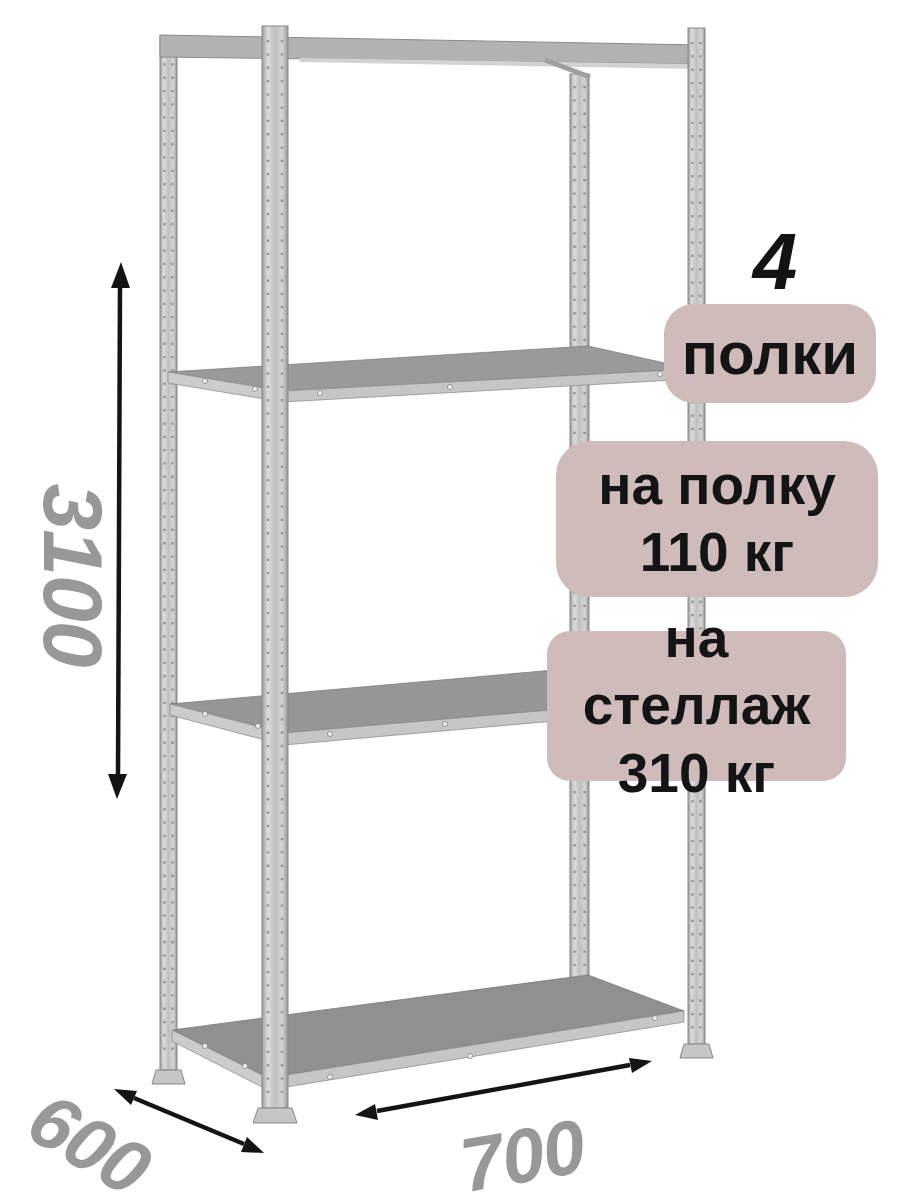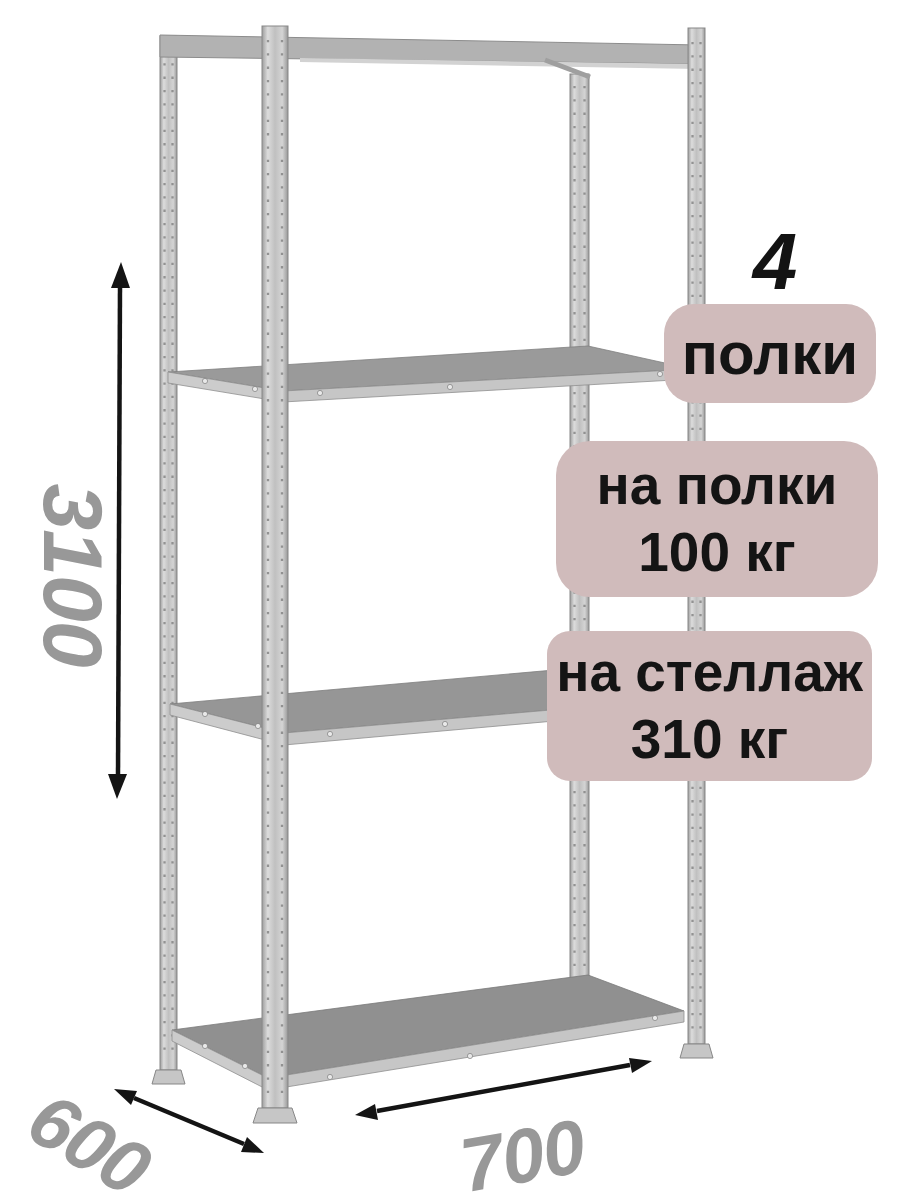--- a/index.html
+++ b/index.html
@@ -9,21 +9,21 @@
   }
   .rack-svg{position:absolute;left:0;top:0;}
   
   .badge{
     position:absolute;background:#d0bbbb;color:#141414;
     display:flex;flex-direction:column;align-items:center;justify-content:center;
     text-align:center;font-weight:bold;
   }
   .badge-count{left:664px;top:304px;width:212px;height:99px;border-radius:30px;font-size:60px;}
   .badge-shelf{left:556px;top:441px;width:322px;height:156px;border-radius:34px;font-size:55px;line-height:1.22;}
-  .badge-rack{left:547px;top:631px;width:325px;height:150px;border-radius:23px;font-size:55px;line-height:1.22;}
+  .badge-rack{left:547px;top:631px;width:299px;height:150px;border-radius:23px;font-size:55px;line-height:1.22;}
   .count-num{
     position:absolute;left:700px;top:222px;width:150px;text-align:center;
     font-size:80px;line-height:1;font-style:italic;font-weight:800;color:#131313;
   }
   
   .dim{
     position:absolute;color:#989898;font-style:italic;font-weight:bold;
     white-space:nowrap;text-align:center;line-height:1;letter-spacing:-1px;
   }
   .dim-h{left:-20px;top:533px;width:185px;font-size:84px;transform:rotate(90deg);}
@@ -134,22 +134,22 @@
     </g>
   </svg>
 
   <div class="count-num">4</div>
 
   <div class="badge badge-count">
     <span>полки</span>
   </div>
 
   <div class="badge badge-shelf">
-    <div>на полки</div>
-    <div>100 кг</div>
+    <div>на полку</div>
+    <div>110 кг</div>
   </div>
 
   <div class="badge badge-rack">
     <div>на стеллаж</div>
     <div>310 кг</div>
   </div>
 
   <div class="dim dim-h">3100</div>
   <div class="dim dim-d">600</div>
   <div class="dim dim-w">700</div>

